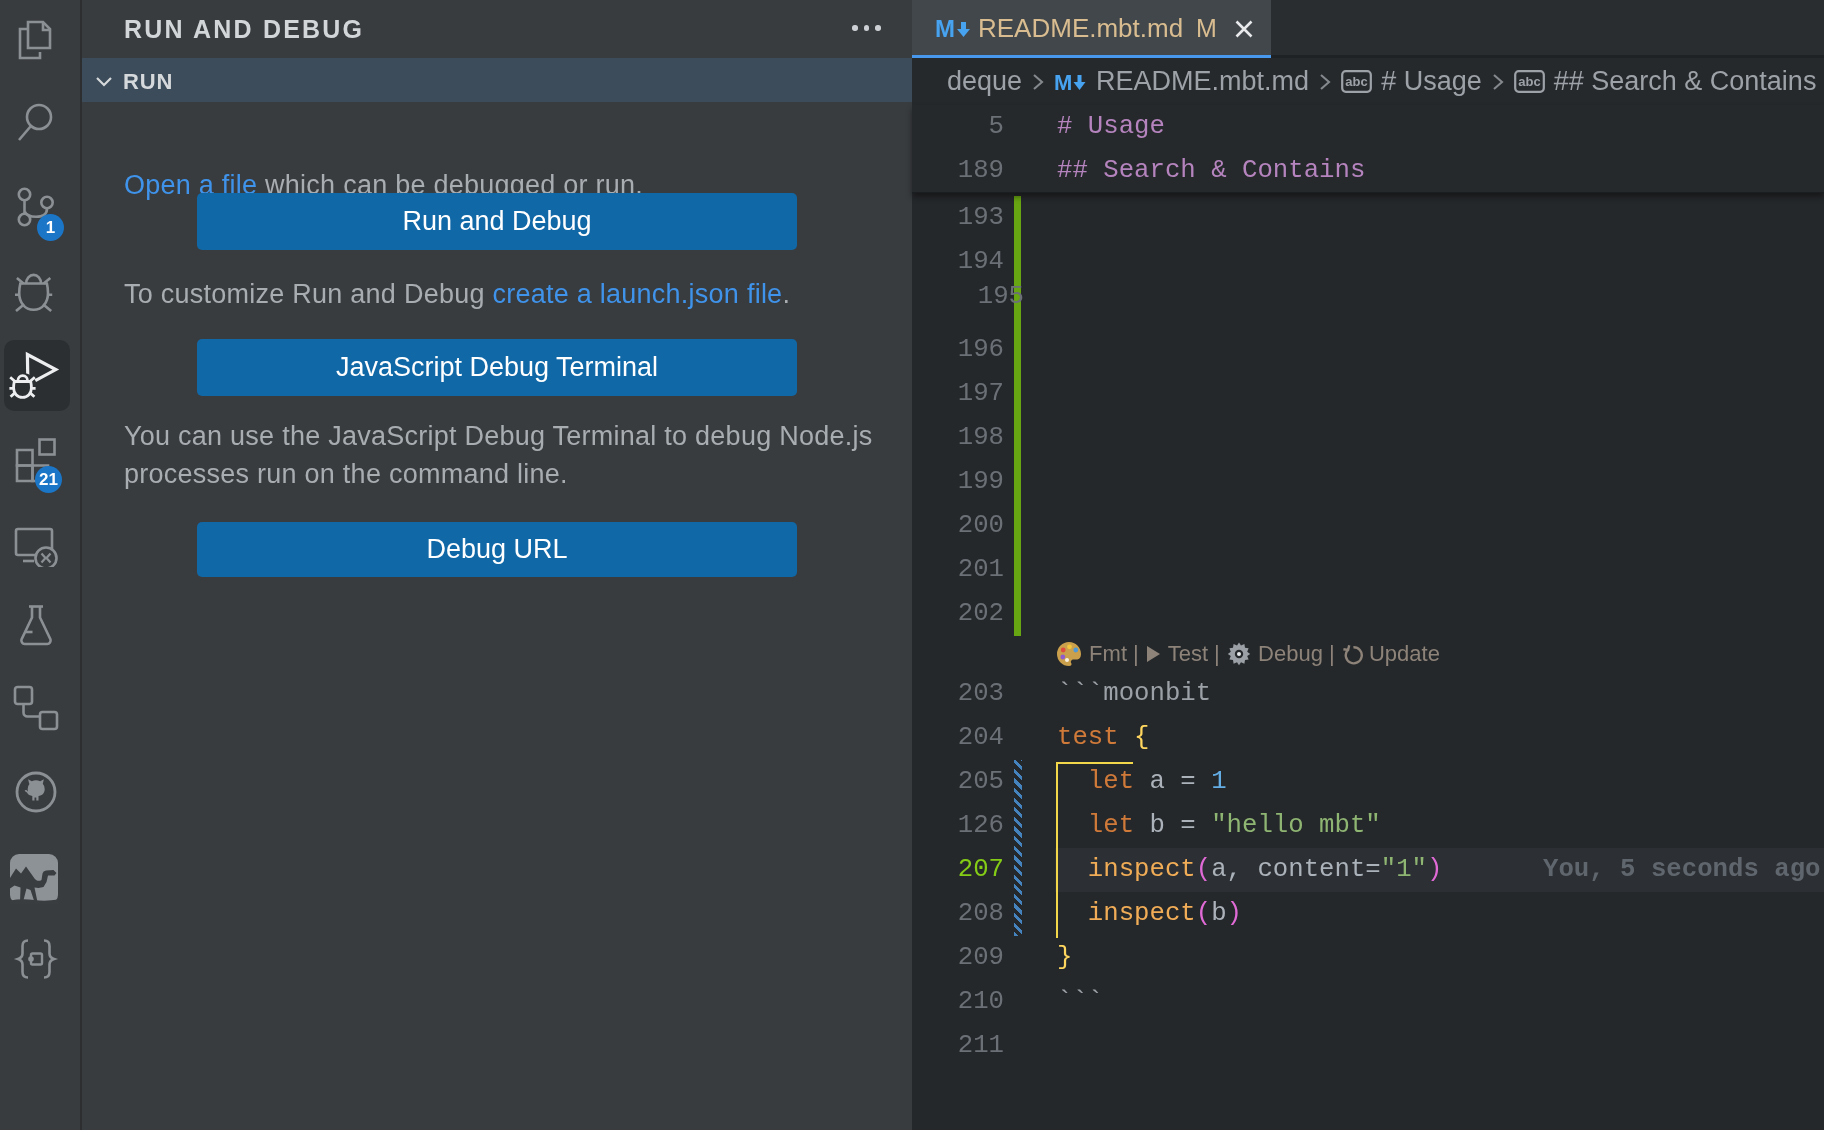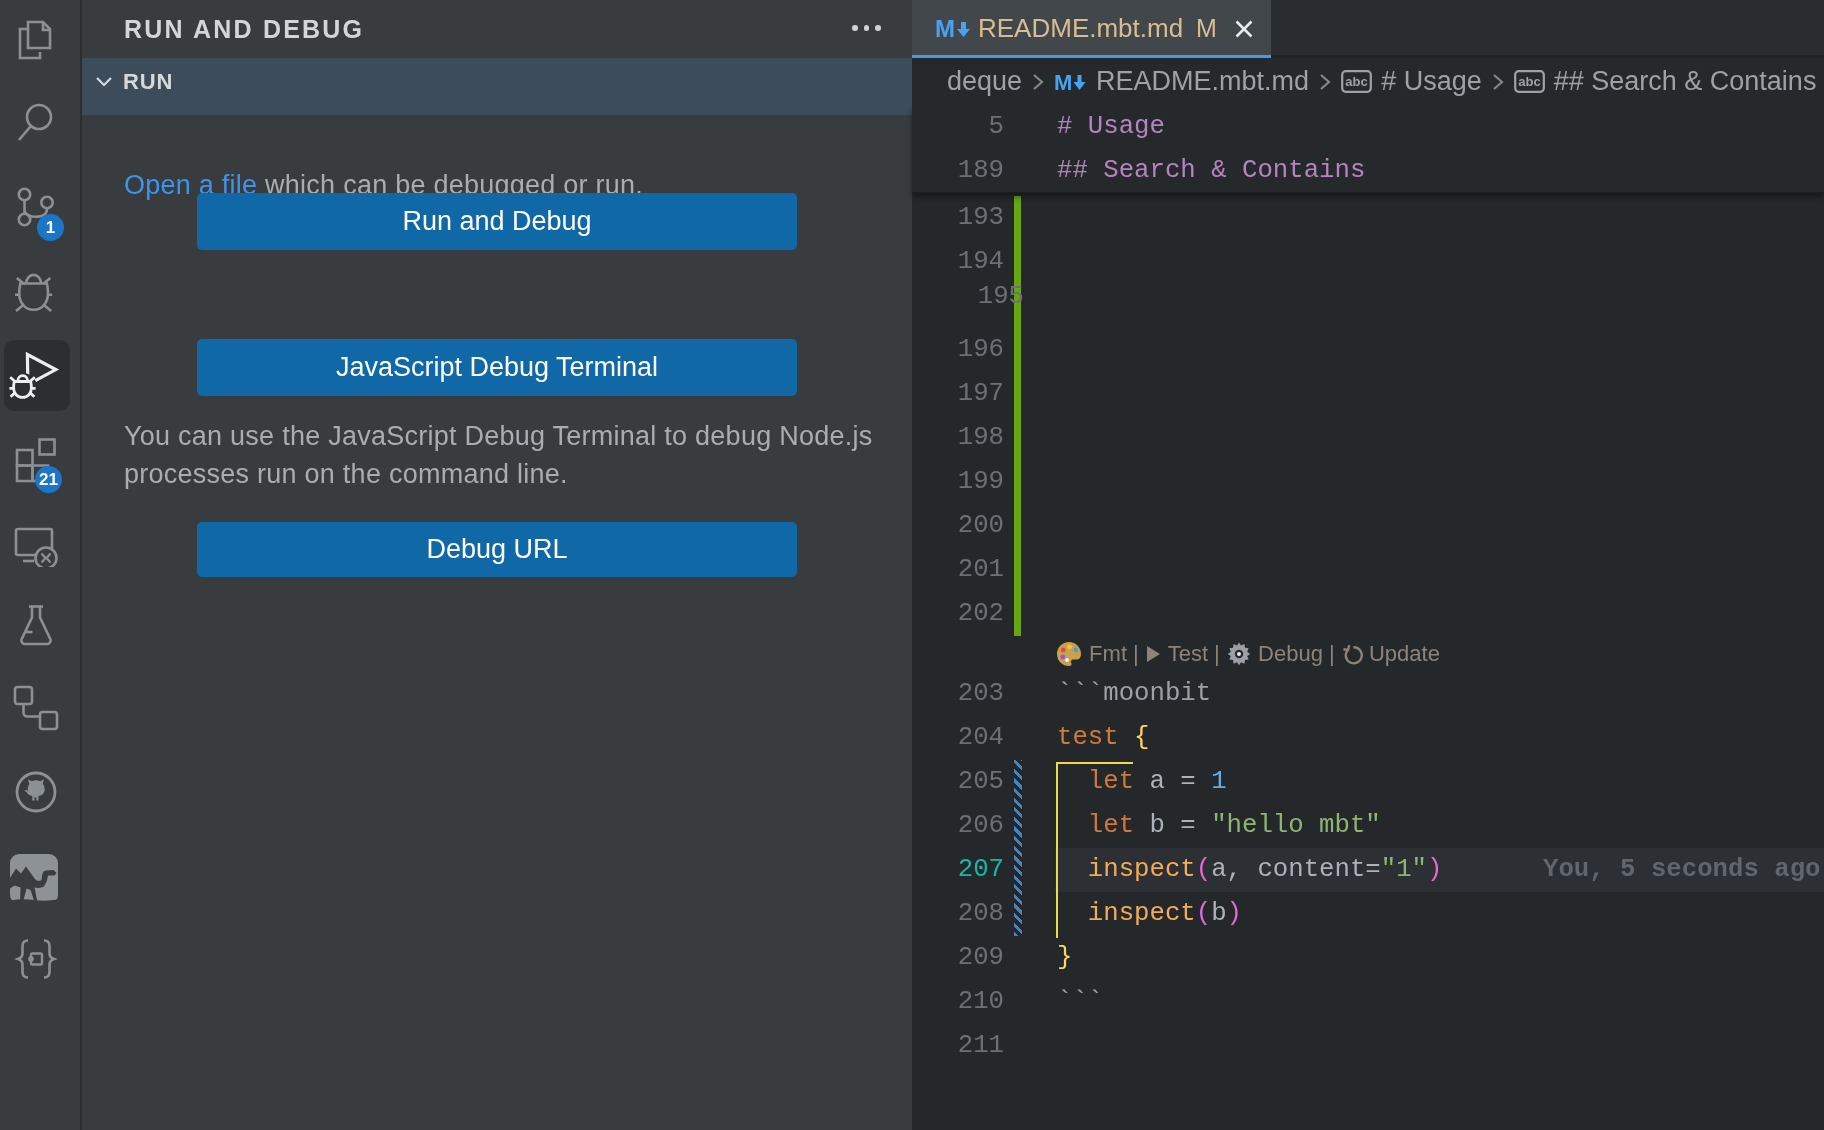--- a/index.html
+++ b/index.html
@@ -15,21 +15,21 @@
            text-align:center; line-height:27px; }
   #active-box { position:absolute; left:4px; top:340px; width:66px; height:71px;
                 border-radius:10px; background:#2c2f32; }
   
   #sb { left:82px; top:0; width:830px; height:1130px; background:#393c3f;
         color:#a8adb2; font-size:26px; }
   #sb-title { position:absolute; left:42px; top:0; height:58px; line-height:58px;
               font-size:25px; font-weight:bold; letter-spacing:2.2px; color:#d3d6d9; }
   #sb-dots { position:absolute; left:770px; top:25px; display:flex; gap:6px; }
   #sb-dots i { width:5.5px; height:5.5px; border-radius:50%; background:#cdd1d5; }
-  #run-hd { position:absolute; left:0; top:58px; width:830px; height:57px;
+  #run-hd { position:absolute; left:0; top:58px; width:830px; height:44px;
             background:#3d4c5a; color:#d6d9dc; }
   #run-hd span { position:absolute; left:41px; top:0; line-height:47px;
                  font-size:22px; font-weight:bold; letter-spacing:0.8px; }
   .link { color:#3f93ea; }
   .btn { position:absolute; left:115px; width:600px; height:57px; background:#1168a7;
          border-radius:5px; color:#ffffff; font-size:27px; text-align:center; }
   .btn span { display:inline-block; line-height:57px; }
   .ptext { position:absolute; left:42px; line-height:38px; font-size:27px; letter-spacing:0.25px; }
   .bsep { margin:0 10px; }
   
@@ -154,20 +154,21 @@
       <i></i>
     </div>
   <div id="run-hd">
     <svg style="position:absolute;left:13px;top:16px" width="18" height="14" viewBox="0 0 18 14">
       <polyline points="2,4 9,11 16,4" fill="none" stroke="#d6d9dc" stroke-width="2.2"></polyline>
       </svg>
     <span>RUN</span>
   </div>
   <div class="ptext" style="top:130px;margin-top:36px;"><span class="link">Open a file</span> which can be debugged or run.</div>
   <div class="btn" style="top:193px;"><span>Run and Debug</span></div>
+  <div class="ptext" style="top:275px;">To customize Run and Debug <span class="link">create a launch.json file</span>.</div>
   <div class="btn" style="top:339px;"><span>JavaScript Debug Terminal</span></div>
   <div class="ptext" style="top:417px;width:762px;">You can use the JavaScript Debug Terminal to debug Node.js processes run on the command line.</div>
   <div class="btn" style="top:522px;height:55px;"><span style="line-height:55px;">Debug URL</span></div>
 </div>
 <div class="abs" id="ed">
   <div id="curline"></div>
   <div id="greenbar"></div>
   <div id="hatch"></div>
   <div id="bg-v"></div>
   <div id="bg-h"></div>
@@ -249,20 +250,20 @@
     <div class="cl" style="top:328px;"><span class="num">196</span></div>
     <div class="cl" style="top:372px;"><span class="num">197</span></div>
     <div class="cl" style="top:416px;"><span class="num">198</span></div>
     <div class="cl" style="top:460px;"><span class="num">199</span></div>
     <div class="cl" style="top:504px;"><span class="num">200</span></div>
     <div class="cl" style="top:548px;"><span class="num">201</span></div>
     <div class="cl" style="top:592px;"><span class="num">202</span></div>
     <div class="cl" style="top:672px;"><span class="num">203</span><span class="code c-gray">```moonbit</span></div>
     <div class="cl" style="top:716px;"><span class="num">204</span><span class="code"><span class="c-kw">test</span><span class="c-id"> </span><span class="c-brace">{</span></span></div>
     <div class="cl" style="top:760px;"><span class="num">205</span><span class="code"><span class="c-id">  </span><span class="c-kw">let</span><span class="c-id"> a = </span><span class="c-num">1</span></span></div>
-    <div class="cl" style="top:804px;"><span class="num">206</span><span class="code"><span class="c-id">  </span><span class="c-kw">let</span><span class="c-id"> b = </span><span class="c-str">"hello mbt"</span></span></div>
-    <div class="cl" style="top:848px;"><span class="num" style="color:#14b8a6;">207</span><span class="code"><span class="c-id">  </span><span class="c-fn">inspect</span><span class="c-paren">(</span><span class="c-id">a, content=</span><span class="c-str">"1"</span><span class="c-paren">)</span></span><span class="code" id="blame" style="left:631px;">You, 5 seconds ago</span></div>
+    <div class="cl" style="top:804px;"><span class="num">126</span><span class="code"><span class="c-id">  </span><span class="c-kw">let</span><span class="c-id"> b = </span><span class="c-str">"hello mbt"</span></span></div>
+    <div class="cl" style="top:848px;"><span class="num" style="color:#84cc16;">207</span><span class="code"><span class="c-id">  </span><span class="c-fn">inspect</span><span class="c-paren">(</span><span class="c-id">a, content=</span><span class="c-str">"1"</span><span class="c-paren">)</span></span><span class="code" id="blame" style="left:631px;">You, 5 seconds ago</span></div>
     <div class="cl" style="top:892px;"><span class="num">208</span><span class="code"><span class="c-id">  </span><span class="c-fn">inspect</span><span class="c-paren">(</span><span class="c-id">b</span><span class="c-paren">)</span></span></div>
     <div class="cl" style="top:936px;"><span class="num">209</span><span class="code c-brace">}</span></div>
     <div class="cl" style="top:980px;"><span class="num">210</span><span class="code c-gray">```</span></div>
     <div class="cl" style="top:1024px;"><span class="num">211</span></div>
   </div>
 </div>
 
 </body></html>

